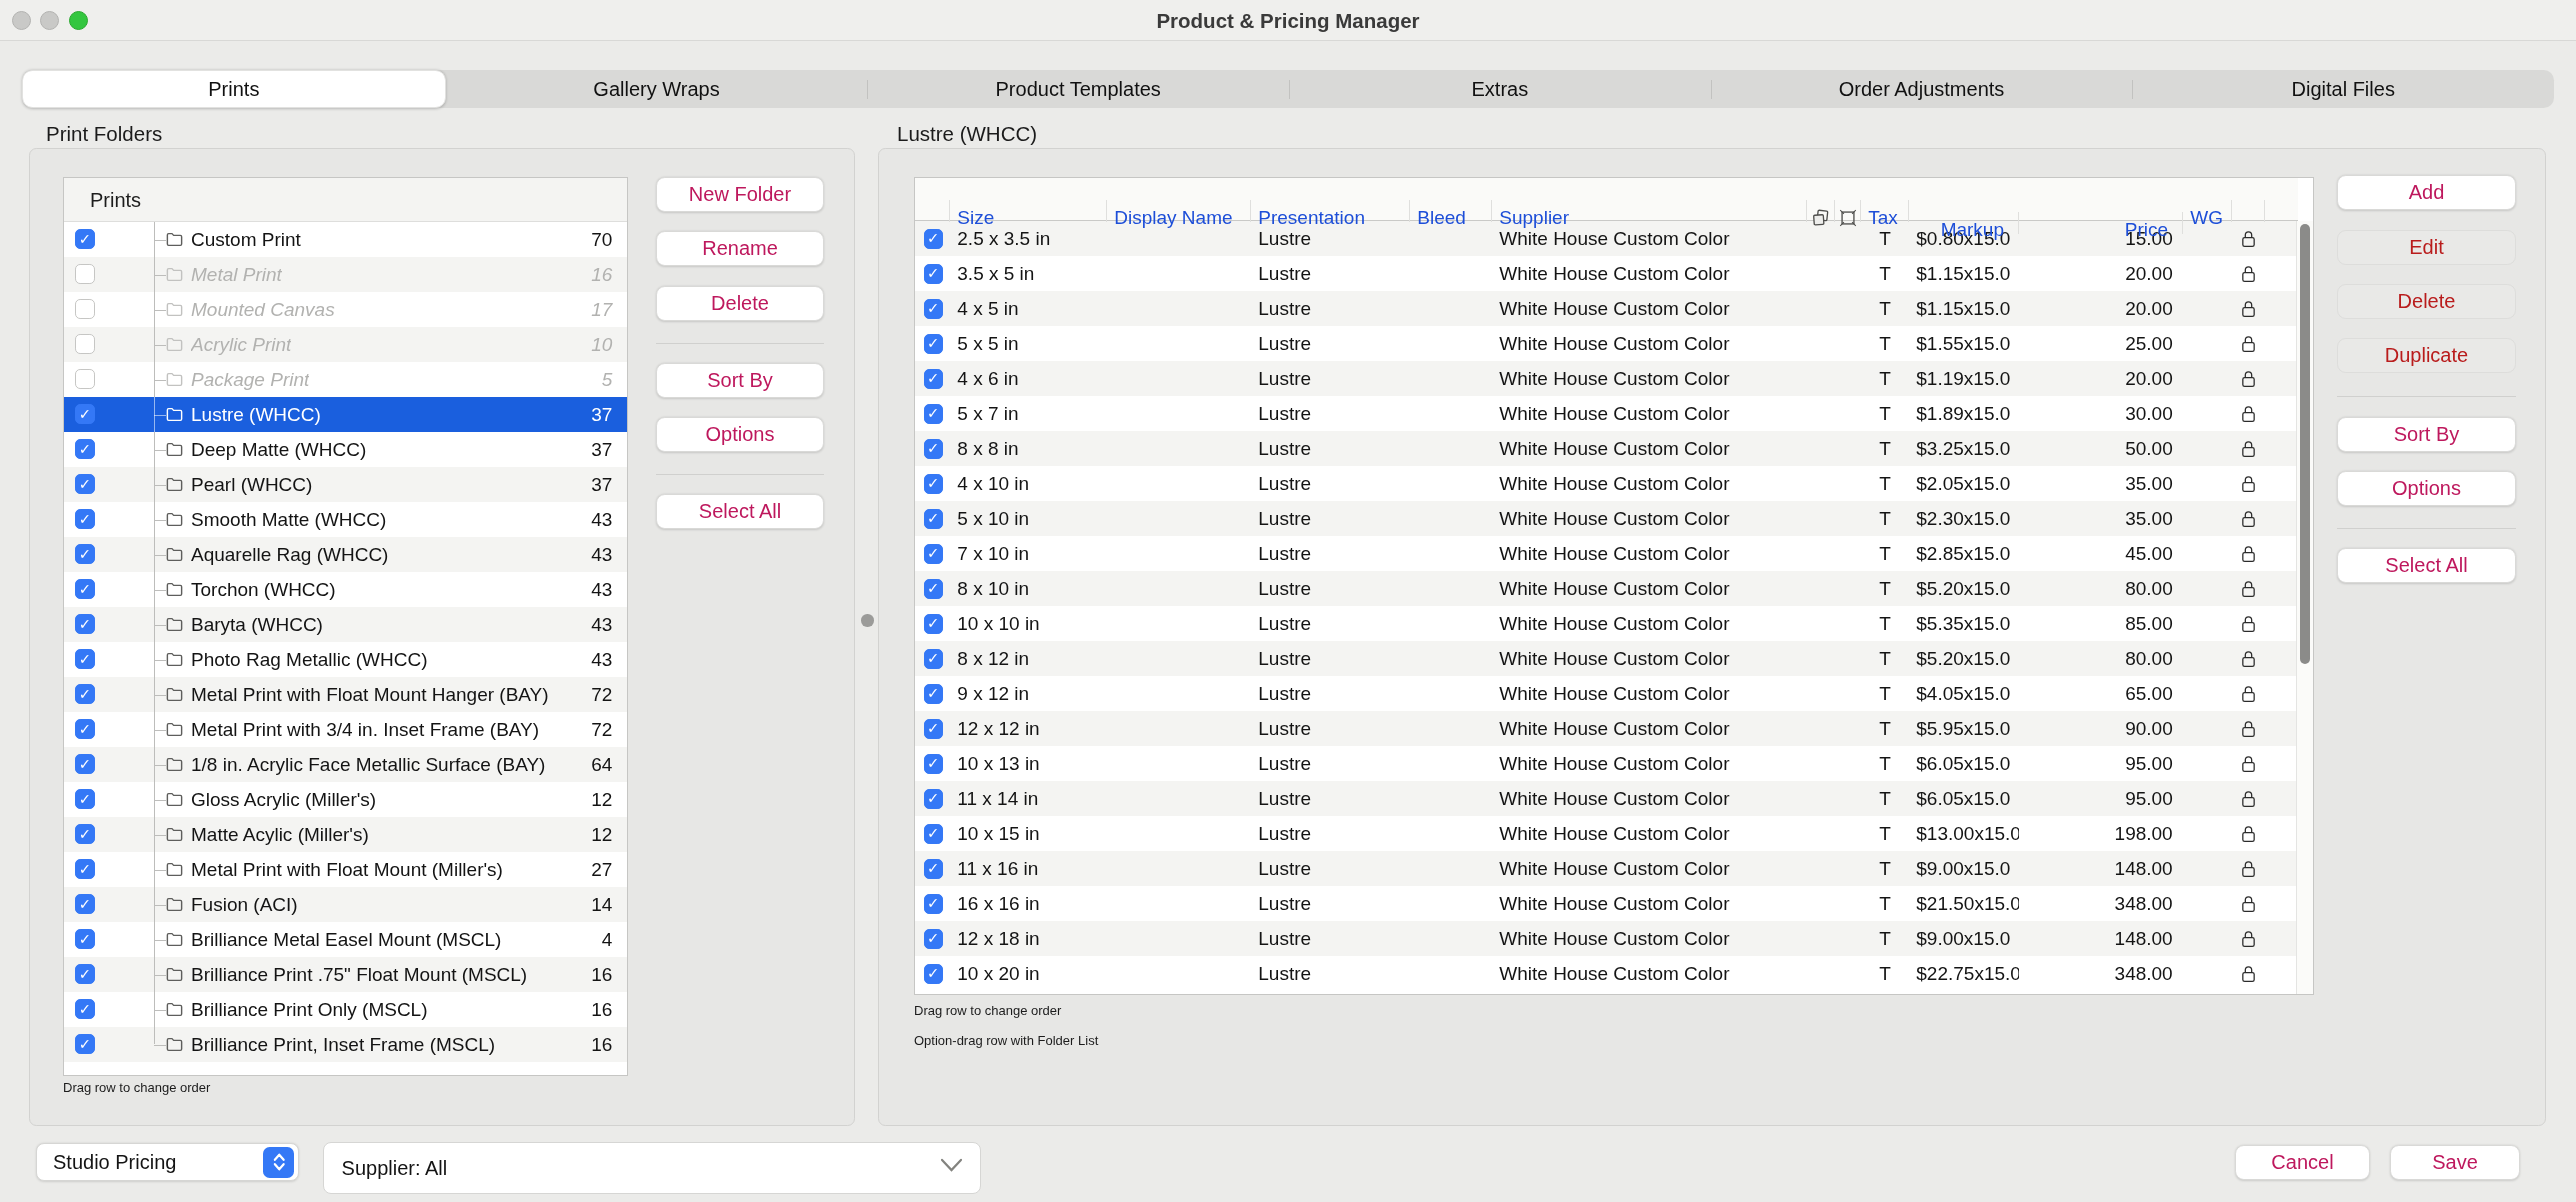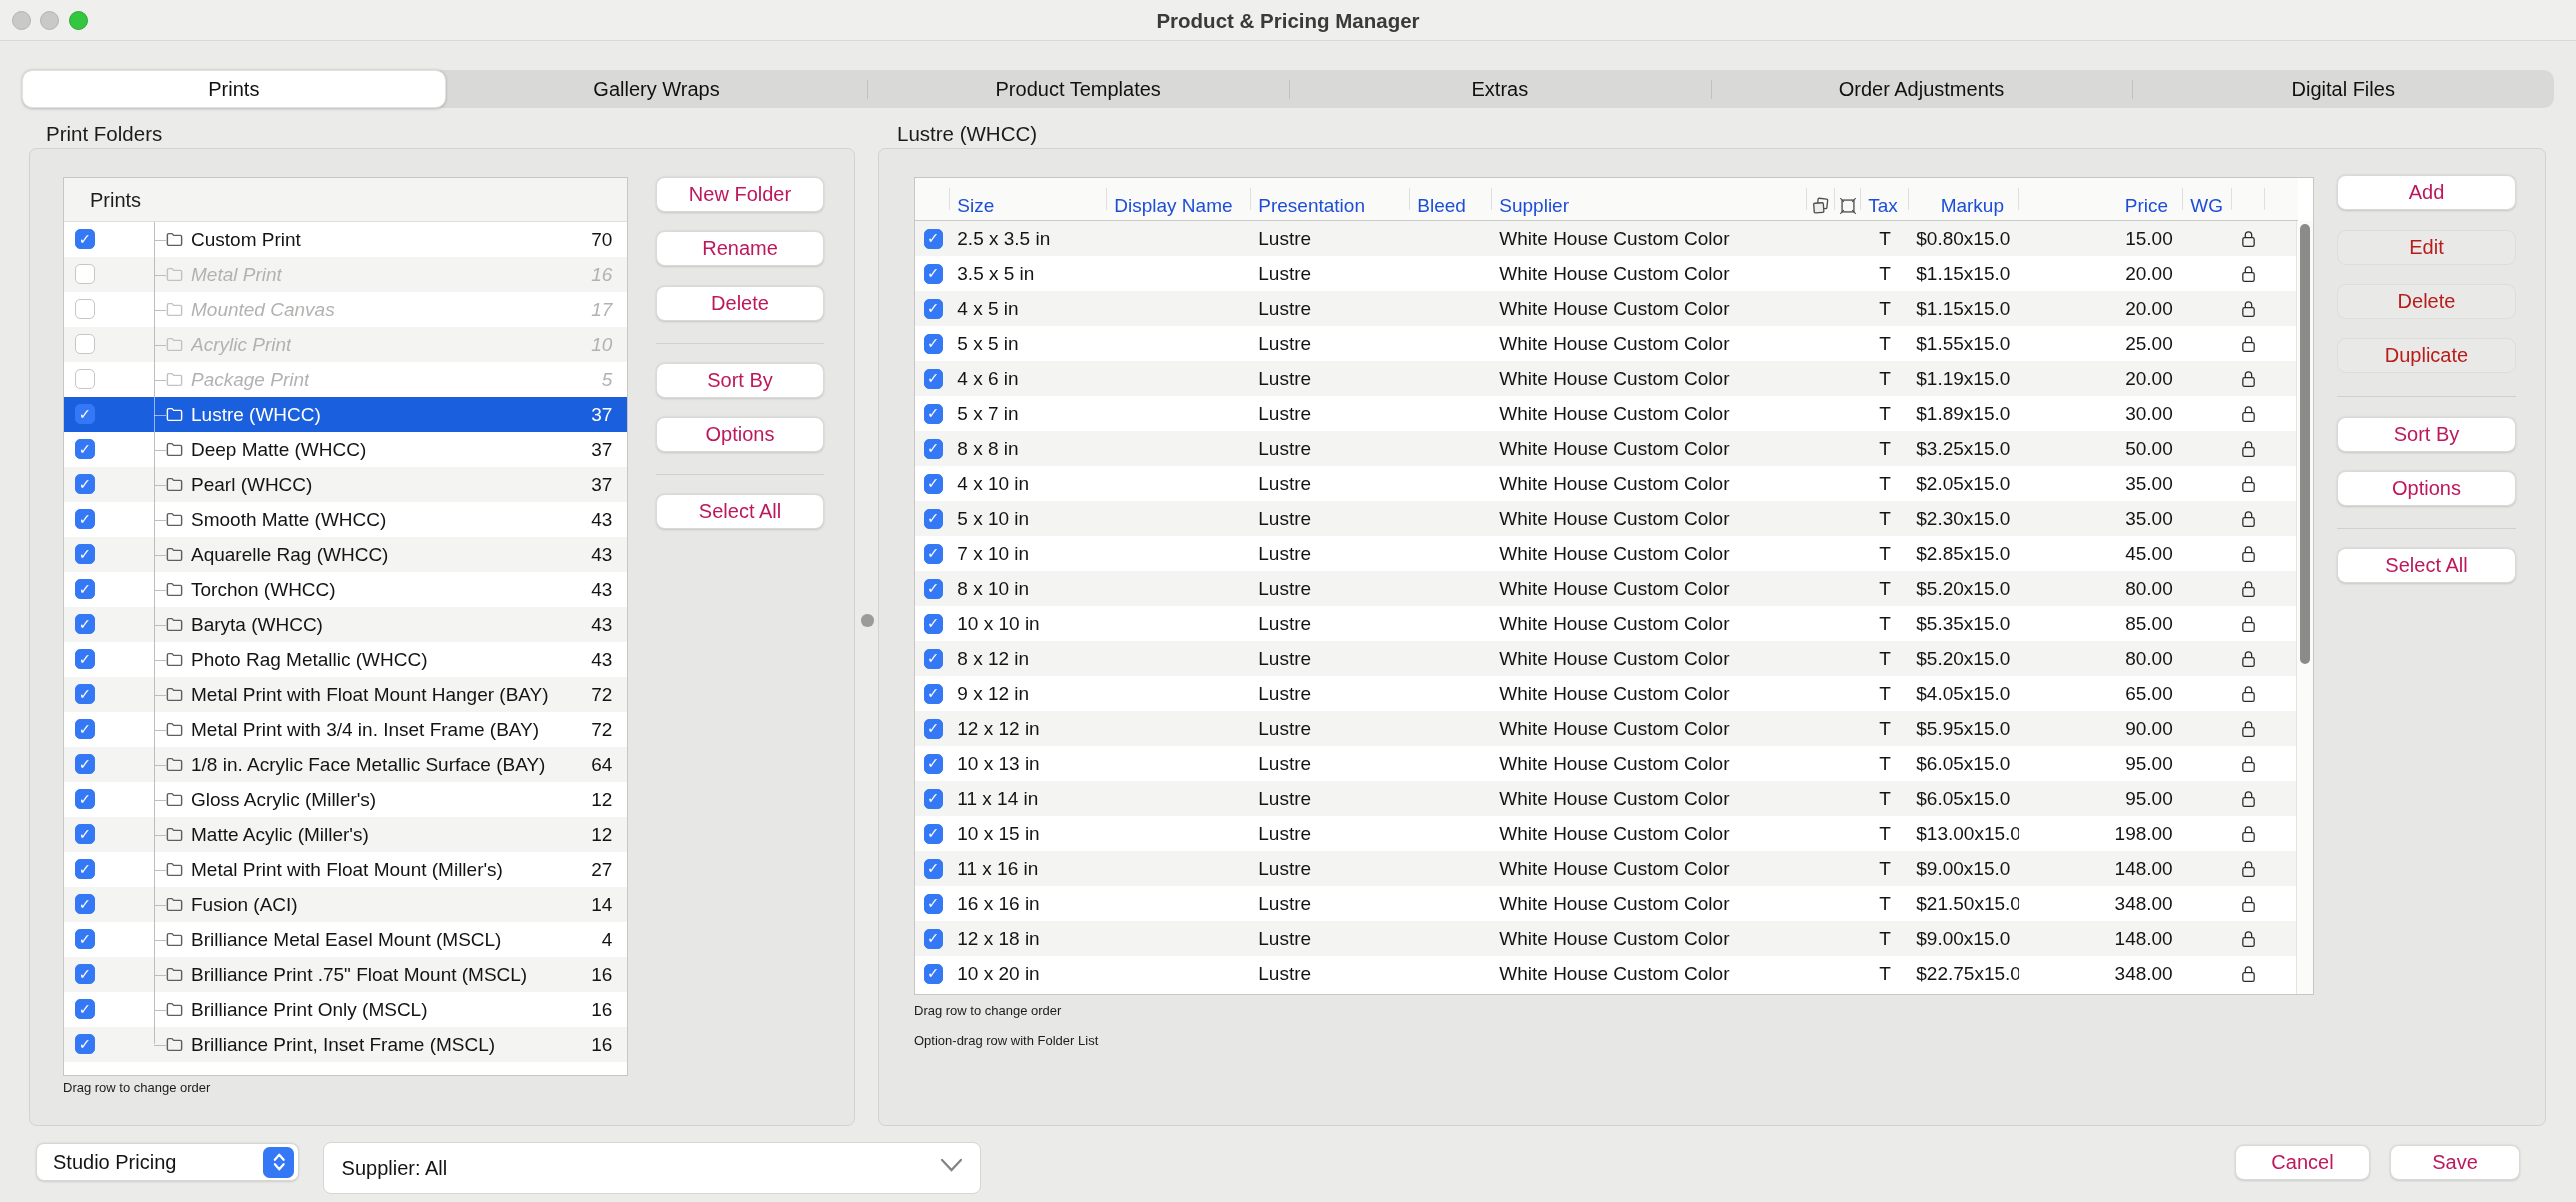--- a/index.html
+++ b/index.html
@@ -89,21 +89,21 @@
   
   .table { position:absolute; left:35px; top:28px; width:1400px; height:818px;
     background:#FFFFFF; border:0.7px solid #C6C6C4; overflow:hidden; }
   .thead { display:grid; width:1383px; height:43px; background:#FAFAF8;
     border-bottom:0.7px solid #C9C9C7; align-items:center;
     grid-template-columns:35px 157px 144px 159px 82px 1fr 28px 26.4px 48px 110px 164px 49px 33px 33px; }
   .thead > div { position:relative; height:56px; display:flex; align-items:center;
     font-size:19px; color:#1d4ed8; padding:0 7.3px; white-space:nowrap; }
   .thead > div::after { content:""; position:absolute; right:0; top:10.3px; width:0.7px; height:22px; background:#DFDFDD; }
   .thead > div:last-child::after { display:none; }
-  .thead .r { justify-content:flex-end; padding-right:15px; }
+  .thead .r { justify-content:flex-end; padding-right:15px;margin-top:24px; }
   .thead .c { justify-content:center; padding:0; }
   .trow { display:grid; width:1383px; height:35px; align-items:center;
     grid-template-columns:35px 157px 144px 159px 82px 1fr 28px 26.4px 48px 110px 164px 49px 33px 33px;
     background:#FFFFFF; font-size:19px; color:#141414; }
   .trow:nth-child(odd) { background:#F4F4F2; }
   .trow > div { padding:0 7.3px; white-space:nowrap; overflow:hidden; }
   .trow .r { text-align:right; padding-right:10.3px; }
   .trow .c { text-align:center; padding:0; display:flex; align-items:center; justify-content:center; }
   .trow .cbcell { display:flex; align-items:center; padding-left:8.8px; }
   .trow .cb { position:static; }

